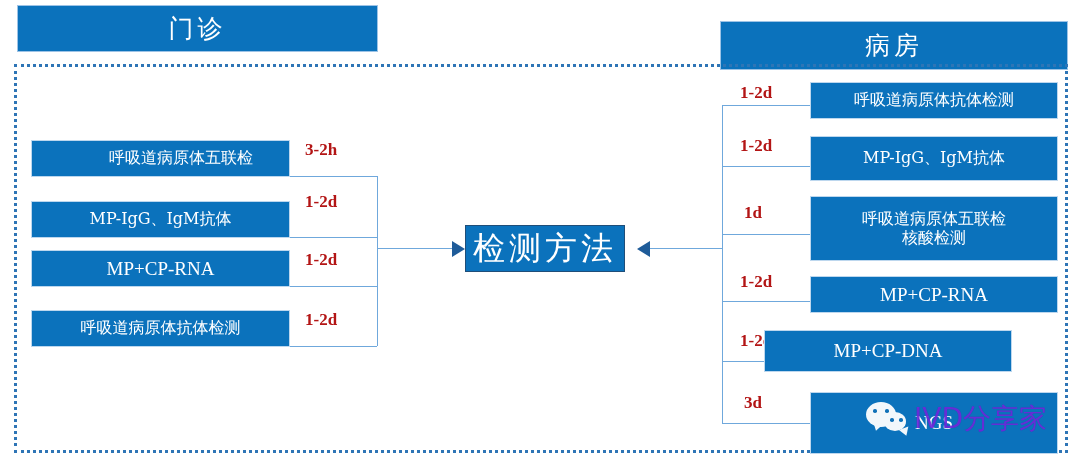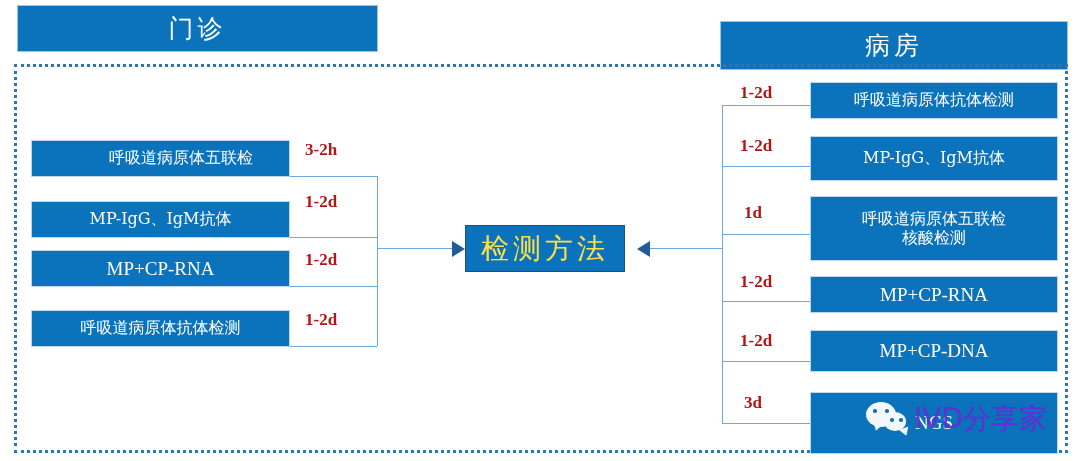--- a/index.html
+++ b/index.html
@@ -58,31 +58,31 @@
   #box-l1{left:31px;top:140px;width:259px;height:37px;padding-left:45px;}
   #box-l2{left:31px;top:201px;width:259px;height:37px;}
   #box-l3{left:31px;top:250px;width:259px;height:37px;}
   #box-l4{left:31px;top:310px;width:259px;height:37px;}
 
   
   #box-r1{left:810px;top:82px;width:248px;height:37px;}
   #box-r2{left:810px;top:136px;width:248px;height:45px;}
   #box-r3{left:810px;top:196px;width:248px;height:65px;}
   #box-r4{left:810px;top:276px;width:248px;height:37px;}
-  #box-r5{left:810px;top:330px;width:248px;height:42px;}
+  #box-r5{left:764px;top:330px;width:248px;height:42px;}
   #box-r6{left:810px;top:392px;width:248px;height:62px;}
 
   
   #center-node{
     position:absolute;
     left:465px;top:225px;width:160px;height:47px;
     background:#0B72BC;border:1px solid #1F4E79;
-    color:#fde047;
+    color:#ffffff;
     display:flex;align-items:center;justify-content:center;
-    font-size:28px;letter-spacing:4px;
+    font-size:32px;letter-spacing:4px;
     font-family:"DejaVu Serif","Liberation Serif",serif;
     z-index:4;box-sizing:border-box;
   }
 
   
   .hline{position:absolute;height:0;border-top:1.5px solid #6FA8DC;z-index:1;}
   .vline{position:absolute;width:0;border-left:1.5px solid #6FA8DC;z-index:1;}
 
   .arrow{position:absolute;width:0;height:0;z-index:2;}
   .arrow-right{

